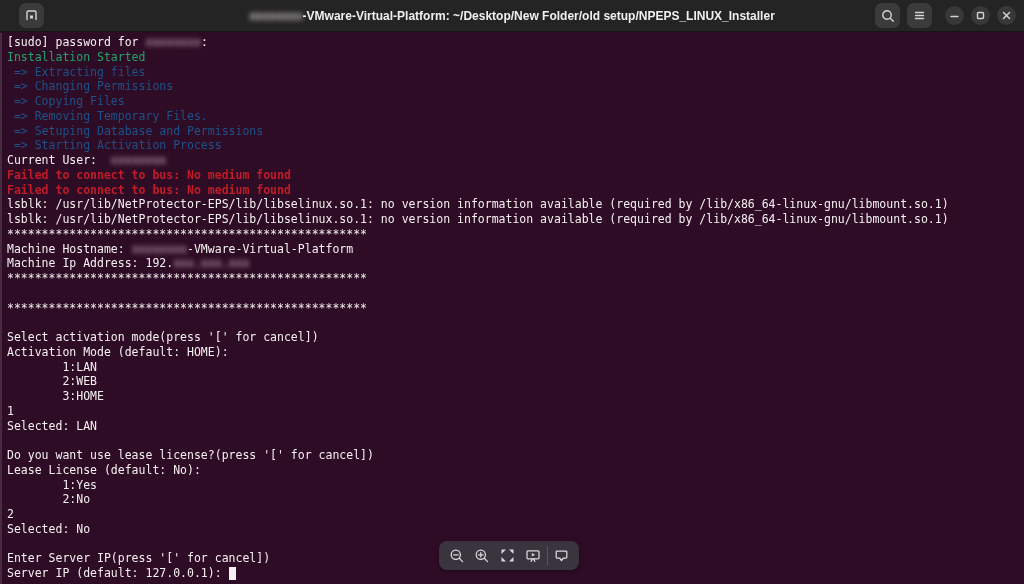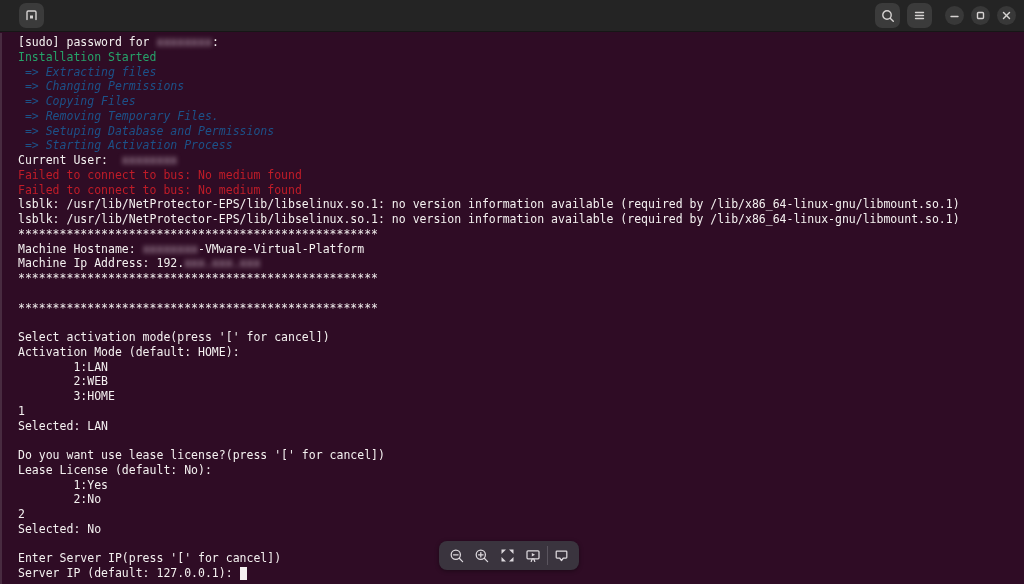--- a/index.html
+++ b/index.html
@@ -32,31 +32,31 @@
     width:19px; height:19px; border-radius:50%; background:#383838;
     display:flex; align-items:center; justify-content:center;
   }
   .circ.gap { margin-left:6px; }
   .icon-stroke { stroke:#d6d3d2; fill:none; stroke-width:1.4; stroke-linecap:round; stroke-linejoin:round; }
   .icon-fill { fill:#d6d3d2; }
 
   
   .term {
     position:absolute; top:33px; left:0; width:1024px; height:551px;
-    background:#2f0c25; padding:2px 4px 0 16px;
+    background:#2f0c25; padding:2px 4px 0 5px;
     border-left:2px solid rgba(140,125,135,0.28);
     font-family:"DejaVu Sans Mono", monospace;
     font-size:11.5px; line-height:14.75px;
     color:#f4f1f0; white-space:pre; cursor:text;
   }
   .term-line { height:14.75px; }
   .t-fg    { color:#f4f1f0; }
   .t-green { color:#26a269; font-weight:normal; }
-  .t-blue  { color:#1c5289;font-style:italic; }
-  .t-red   { color:#c01c28; font-weight:normal; }
+  .t-blue  { color:#1c5289; }
+  .t-red   { color:#c01c28; font-weight:bold; }
   .t-blur  { color:#d9c2d0; filter:blur(2.6px); }
   .t-cursor{
     display:inline-block; width:7px; height:13px;
     background:#f4f1f0; vertical-align:text-bottom;
   }
 
   
   .float-toolbar {
     position:absolute; left:439px; top:541px; width:140px; height:29px;
     background:#3a343e; border-radius:8px;
@@ -77,20 +77,23 @@
 <header class="titlebar">
   <button class="hbtn app">
     <span style="display:flex">
       <svg width="15" height="15" viewBox="0 0 15 15">
         <path class="icon-stroke" d="M3 11.5 V4.2 a1.2 1.2 0 0 1 1.2-1.2 h6.6 a1.2 1.2 0 0 1 1.2 1.2 V11.5"></path>
         <rect class="icon-fill" x="6" y="7.5" width="3" height="3"></rect>
       </svg>
     </span>
   </button>
 
+  <div class="title">
+    <span class="redact-sans">xxxxxxxx</span><span>-VMware-Virtual-Platform: ~/Desktop/New Folder/old setup/NPEPS_LINUX_Installer</span>
+  </div>
 
   <div class="hright">
     <button class="hbtn">
       <span style="display:flex">
         <svg width="14" height="14" viewBox="0 0 14 14">
           <circle class="icon-stroke" cx="6" cy="6" r="4.2"></circle>
           <line class="icon-stroke" x1="9.2" y1="9.2" x2="12.3" y2="12.3"></line>
         </svg>
       </span>
     </button>

